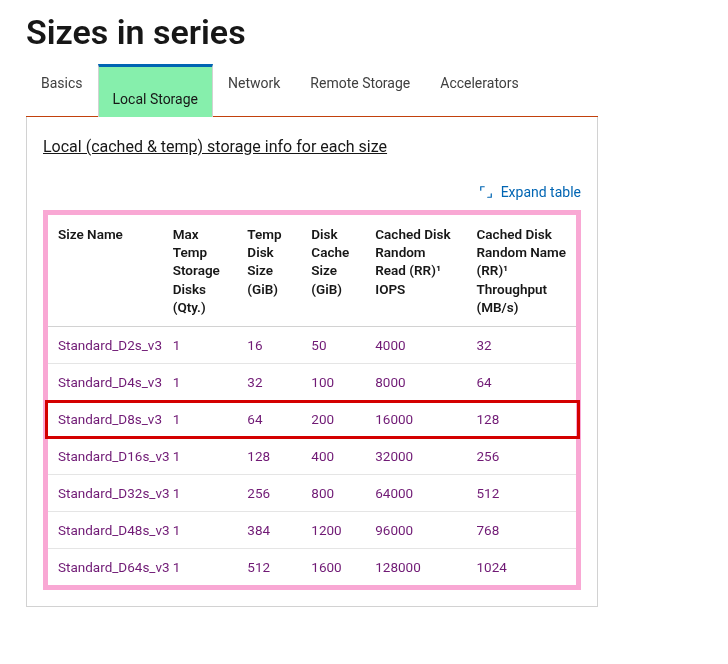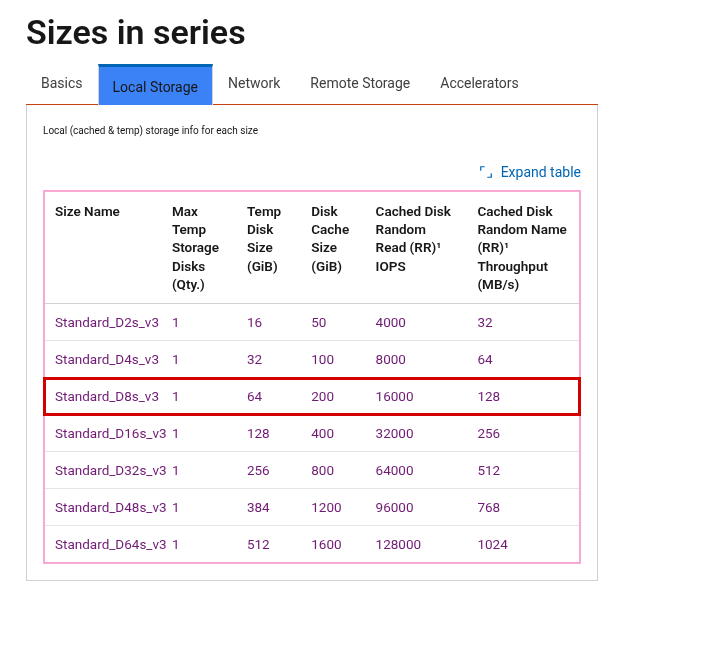--- a/index.html
+++ b/index.html
@@ -31,35 +31,36 @@
     color: #404040;
     cursor: pointer;
     border: 1px solid transparent;
     border-bottom: none;
     margin-bottom: -1px;
     user-select: none;
   }
   .tab.active {
     border-color: #d2d2d2;
     border-top: 3px solid #0065b3;
-    background: #3b82f6;
+    background: #86efac;
     color: #171717;
     font-weight: 400;
-    padding-top: 12px;
+    padding-top: 24px;
   }
   .panel {
     border: 1px solid #d2d2d2;
     border-top: none;
     margin-top: 0;
     padding: 20px 16px 16px 16px;
   }
   .description {
-    font-size: 10px;
+    font-size: 16px;
     color: #171717;
     margin: 0 0 28px 0;
+    text-decoration: underline;
   }
   .expand-row {
     display: flex;
     justify-content: flex-end;
     margin-bottom: 10px;
   }
   .expand-btn {
     display: inline-flex;
     align-items: center;
     gap: 8px;
@@ -71,21 +72,21 @@
   .expand-icon {
     width: 14px;
     height: 14px;
     display: inline-block;
     position: relative;
   }
   .expand-icon svg { display:block; }
   table.data {
     width: 100%;
     border-collapse: collapse;
-    border: 2px solid #f9a8d4;
+    border: 5px solid #f9a8d4;
     table-layout: fixed;
   }
   table.data th, table.data td {
     text-align: left;
     padding: 10px 10px;
     font-size: 13.5px;
     vertical-align: top;
   }
   table.data th {
     border-bottom: 1px solid #d2d2d2;

